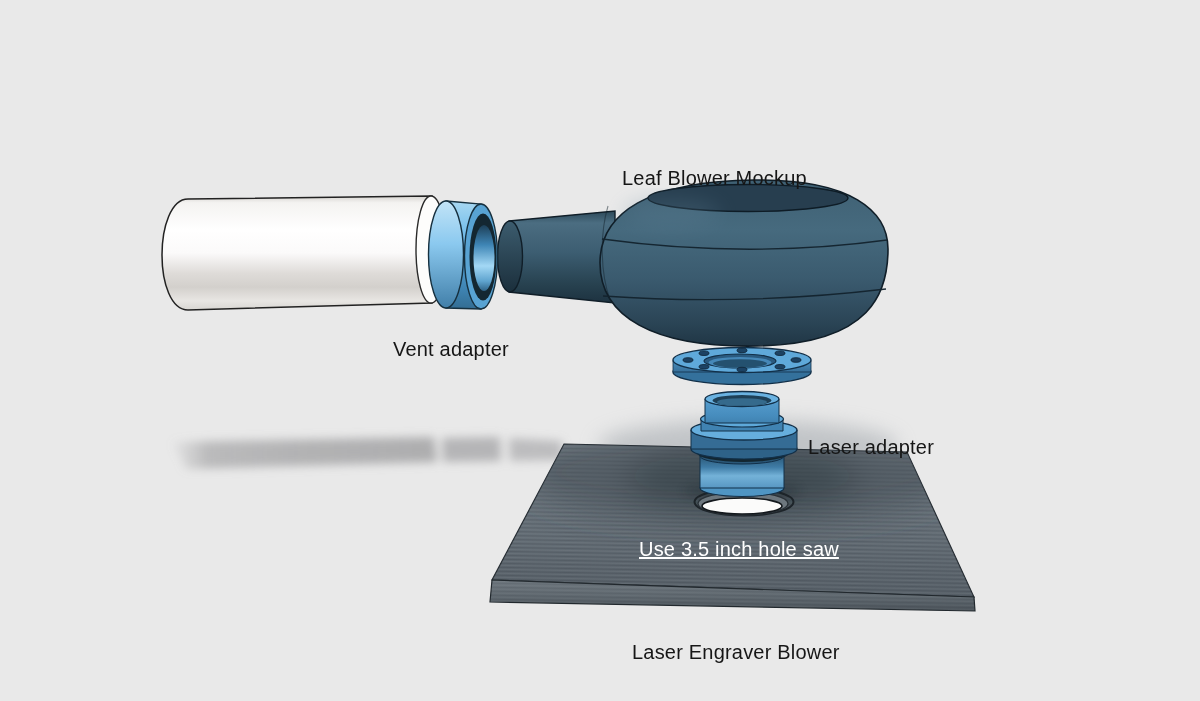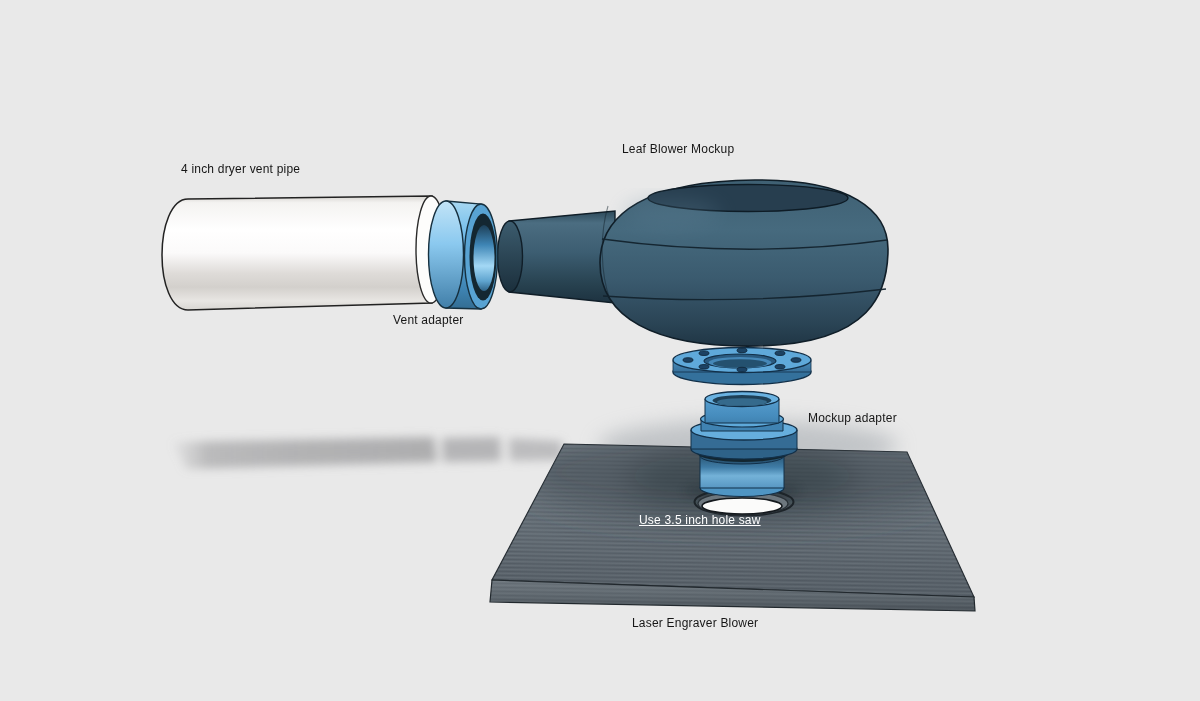--- a/index.html
+++ b/index.html
@@ -2,22 +2,22 @@
 <html><head>
 <meta charset="utf-8">
 <style>
   html,body{margin:0;padding:0;background:#e9e9e9;}
   .stage{
     position:relative;width:1200px;height:701px;overflow:hidden;
     background:#e9e9e9;font-family:"Liberation Sans",sans-serif;
   }
   .stage svg{position:absolute;left:0;top:0;}
   .label{
-    position:absolute;font-size:12px;line-height:1.1;color:#161616;
-    letter-spacing:.2px;white-space:nowrap;user-select:none;
+    position:absolute;font-size:20px;line-height:1.1;color:#161616;
+    letter-spacing:.2px;white-space:nowrap;user-select:none;margin-top:24px;
   }
   .label.light{color:#ffffff;text-decoration:underline;}
 </style>
 </head>
 <body>
 
 <div class="stage">
   <svg width="1200" height="701" viewBox="0 0 1200 701">
     <defs>
       <filter id="b5" x="-40%" y="-40%" width="180%" height="180%">
@@ -202,19 +202,18 @@
 
     <g>
       <polygon points="446,201 481,204 481,309 446,308" fill="url(#ventG)" stroke="#16303f" stroke-width="1.3"></polygon>
       <ellipse cx="446" cy="254.5" rx="17.5" ry="53.5" fill="url(#ventCapG)" stroke="#16303f" stroke-width="1.4"></ellipse>
       <ellipse cx="481" cy="256.5" rx="16.5" ry="52.5" fill="#58a3d3" stroke="#16303f" stroke-width="1.4"></ellipse>
       <ellipse cx="483" cy="257" rx="13.5" ry="43.5" fill="#142731"></ellipse>
       <ellipse cx="484" cy="258" rx="10.5" ry="33" fill="url(#boreG)"></ellipse>
     </g>
   </svg>
 
-  <div class="label" style="left:181px;top:163px">4 inch dryer vent pipe</div>
   <div class="label" style="left:622px;top:143px">Leaf Blower Mockup</div>
   <div class="label" style="left:393px;top:314px">Vent adapter</div>
-  <div class="label" style="left:808px;top:412px">Mockup adapter</div>
+  <div class="label" style="left:808px;top:412px">Laser adapter</div>
   <div class="label light" style="left:639px;top:514px">Use 3.5 inch hole saw</div>
   <div class="label" style="left:632px;top:617px">Laser Engraver Blower</div>
 </div>
 
 </body></html>

